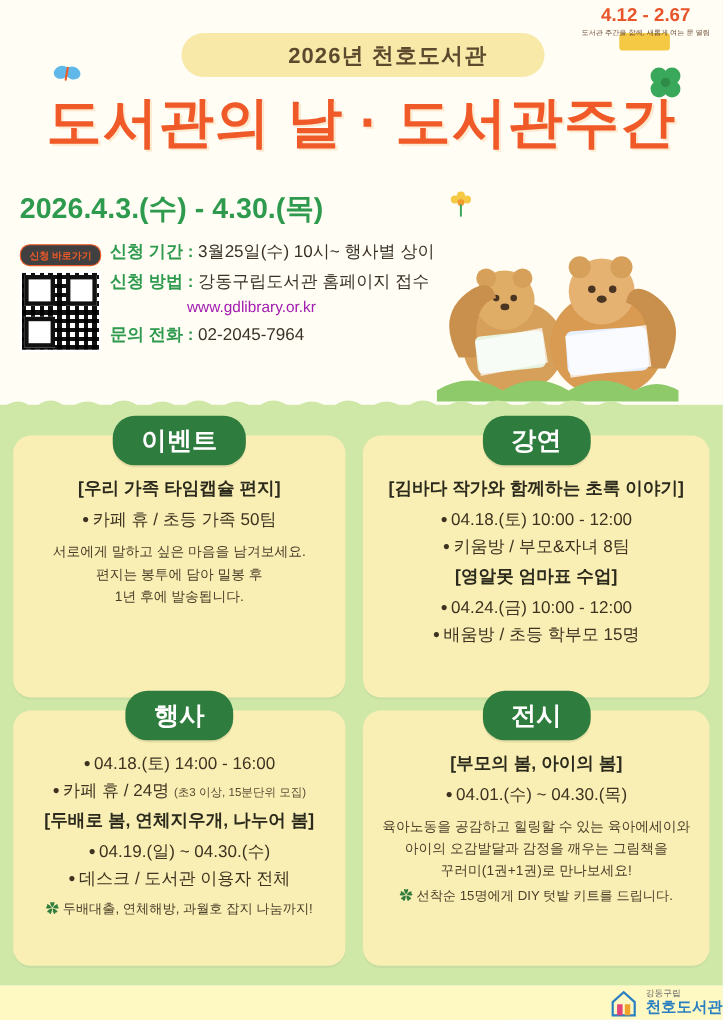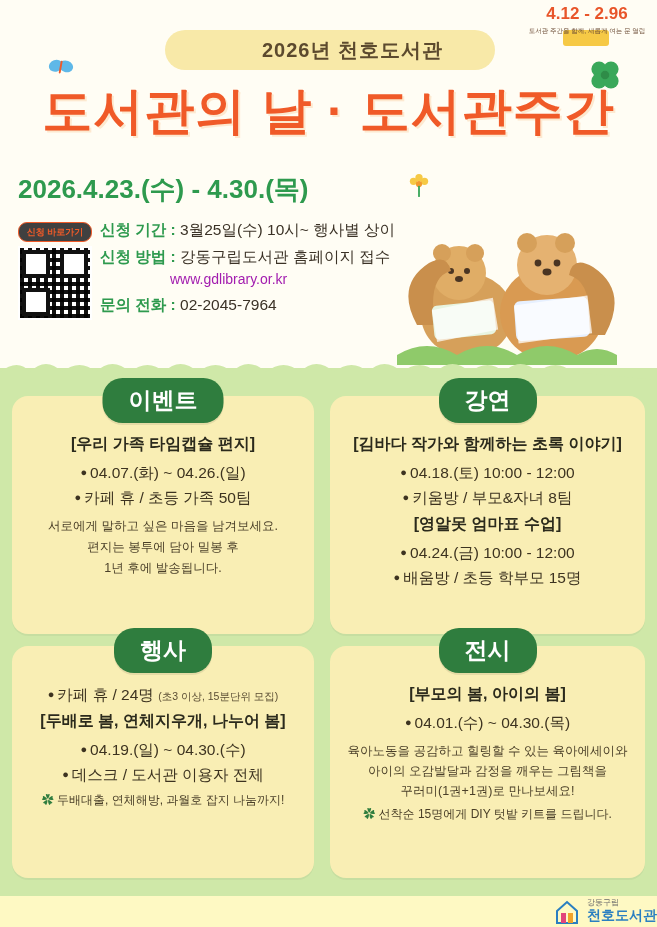--- a/index.html
+++ b/index.html
@@ -167,31 +167,31 @@
     <svg class="clover" viewBox="0 0 40 40">
       <circle cx="13" cy="13" r="9" fill="#3aa85a"></circle>
       <circle cx="27" cy="13" r="9" fill="#3aa85a"></circle>
       <circle cx="13" cy="27" r="9" fill="#3aa85a"></circle>
       <circle cx="27" cy="27" r="9" fill="#3aa85a"></circle>
       <circle cx="20" cy="20" r="5" fill="#2f8c48"></circle>
     </svg>
 
     <div class="ribbon"></div>
     <div class="date-badge">
-      <div class="dline">4.12 - 2.96</div>
+      <div class="dline">4.12 - 2.67</div>
       <div class="dsub">도서관 주간을 함께, 새롭게 여는 문 열림</div>
     </div>
 
     <div class="title-pill">
       <span>2026년 천호도서관</span>
     </div>
 
     <div class="main-title">도서관의 날 · 도서관주간</div>
 
-    <div class="sub-date">2026.4.23.(수) - 4.30.(목)</div>
+    <div class="sub-date">2026.4.3.(수) - 4.30.(목)</div>
 
     <svg class="flower-sm" viewBox="0 0 24 28">
       <circle cx="12" cy="6" r="4" fill="#f6c945"></circle>
       <circle cx="6" cy="10" r="4" fill="#f6c945"></circle>
       <circle cx="18" cy="10" r="4" fill="#f6c945"></circle>
       <circle cx="12" cy="13" r="3.4" fill="#f19a2e"></circle>
       <rect x="11" y="15" width="2" height="12" fill="#3aa85a"></rect>
     </svg>
 
     <svg class="squirrels" viewBox="0 0 220 170">
@@ -246,21 +246,20 @@
 
     <svg class="grass-top" viewBox="0 0 657 22" preserveAspectRatio="none">
       <path d="M0 22 L0 14 q18 -14 30 0 q16 -16 32 0 q18 -14 34 0 q16 -16 34 0 q18 -14 34 0 q16 -16 34 0 q18 -14 34 0 q16 -16 34 0 q18 -14 34 0 q16 -16 34 0 q18 -14 34 0 q16 -16 34 0 q18 -14 34 0 q16 -16 34 0 q18 -14 34 0 q16 -16 34 0 q18 -14 34 0 L657 22 z" fill="#cfe8a8"></path>
     </svg>
 
     <div class="card c1">
       <div class="cat-pill">이벤트</div>
       <div class="card-inner">
         <div class="sec-head">[우리 가족 타임캡슐 편지]</div>
         <ul class="items">
-          <li>04.07.(화) ~ 04.26.(일)</li>
           <li>카페 휴 / 초등 가족 50팀</li>
         </ul>
         <div class="desc" style="white-space:pre-line">서로에게 말하고 싶은 마음을 남겨보세요.
 편지는 봉투에 담아 밀봉 후
 1년 후에 발송됩니다.</div>
       </div>
     </div>
 
     <div class="card c2">
       <div class="cat-pill">강연</div>
@@ -275,20 +274,21 @@
           <li>04.24.(금) 10:00 - 12:00</li>
           <li>배움방 / 초등 학부모 15명</li>
         </ul>
       </div>
     </div>
 
     <div class="card c3">
       <div class="cat-pill">행사</div>
       <div class="card-inner">
         <ul class="items">
+          <li>04.18.(토) 14:00 - 16:00</li>
           <li><span>카페 휴 / 24명</span> <span class="small">(초3 이상, 15분단위 모집)</span></li>
         </ul>
         <div class="sec-head">[두배로 봄, 연체지우개, 나누어 봄]</div>
         <ul class="items">
           <li>04.19.(일) ~ 04.30.(수)</li>
           <li>데스크 / 도서관 이용자 전체</li>
         </ul>
         <div class="note-star">
           <span class="leaf">✿</span>
           <span>두배대출, 연체해방, 과월호 잡지 나눔까지!</span>

